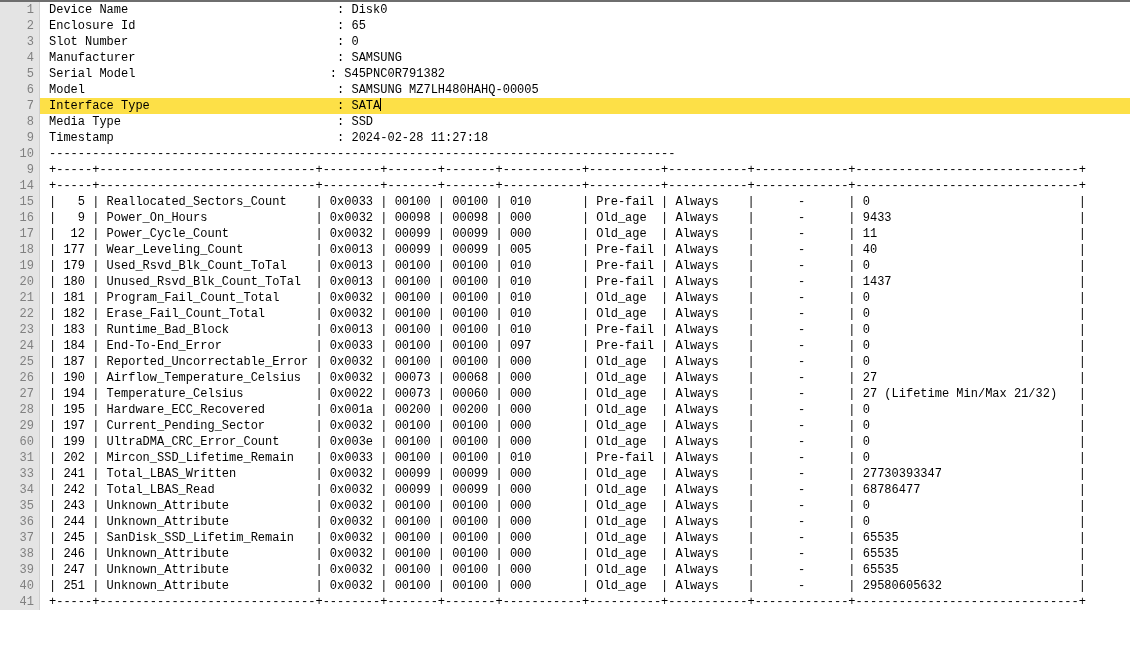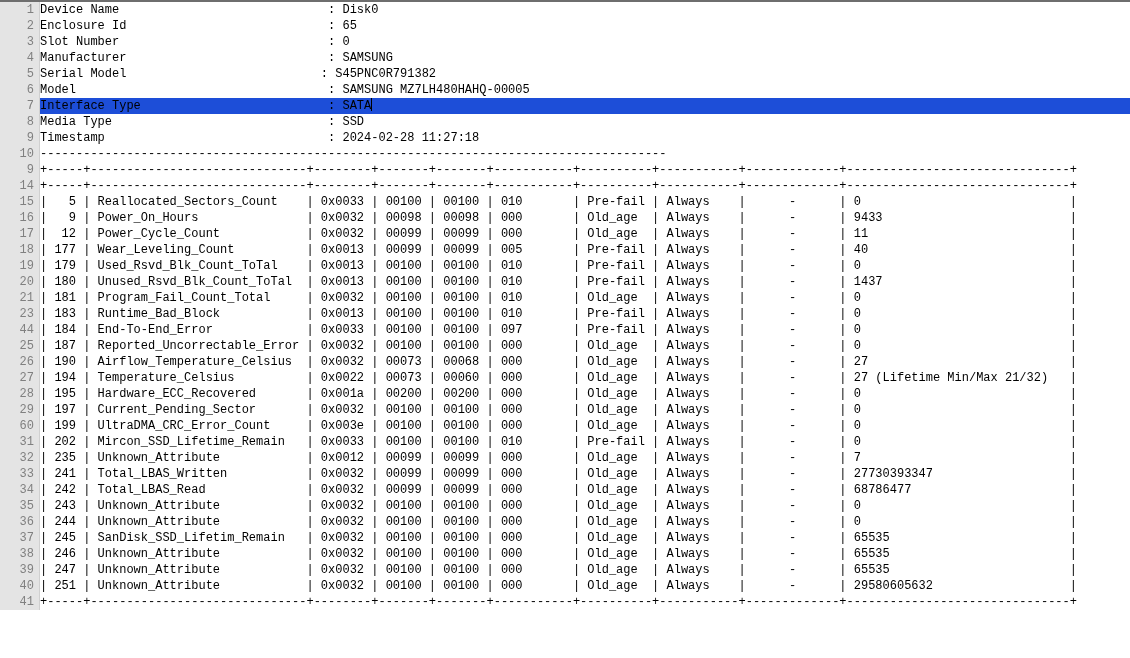--- a/index.html
+++ b/index.html
@@ -9,22 +9,22 @@
     font-size:12px;line-height:16px;color:#000000;
   }
   .topbar{height:2px;background:#6e6e6e;}
   .editor{width:1130px;height:656px;background:#ffffff;}
   .line{display:flex;height:16px;white-space:pre;}
   .ln{
     flex:0 0 34px;width:34px;padding-right:5px;text-align:right;
     background:#e4e4e4;color:#808080;border-right:1px solid #d0d0d0;
     user-select:none;
   }
-  .code{flex:1 1 auto;padding-left:0;white-space:pre;}
-  .line.current .code{background:#1d4ed8;}
+  .code{flex:1 1 auto;padding-left:9px;white-space:pre;}
+  .line.current .code{background:#fde047;}
   .caret{
     display:inline-block;width:1px;height:13px;background:#000;
     vertical-align:-2px;
   }
 </style>
 </head>
 <body>
 
 <div class="topbar"></div>
 <div class="editor">
@@ -40,30 +40,30 @@
     <div class="line"><span class="ln">10</span><span class="code">---------------------------------------------------------------------------------------</span></div>
     <div class="line"><span class="ln">9</span><span class="code">+-----+------------------------------+--------+-------+-------+-----------+----------+-----------+-------------+-------------------------------+</span></div>
     <div class="line"><span class="ln">14</span><span class="code">+-----+------------------------------+--------+-------+-------+-----------+----------+-----------+-------------+-------------------------------+</span></div>
     <div class="line"><span class="ln">15</span><span class="code">|   5 | Reallocated_Sectors_Count    | 0x0033 | 00100 | 00100 | 010       | Pre-fail | Always    |      -      | 0                             |</span></div>
     <div class="line"><span class="ln">16</span><span class="code">|   9 | Power_On_Hours               | 0x0032 | 00098 | 00098 | 000       | Old_age  | Always    |      -      | 9433                          |</span></div>
     <div class="line"><span class="ln">17</span><span class="code">|  12 | Power_Cycle_Count            | 0x0032 | 00099 | 00099 | 000       | Old_age  | Always    |      -      | 11                            |</span></div>
     <div class="line"><span class="ln">18</span><span class="code">| 177 | Wear_Leveling_Count          | 0x0013 | 00099 | 00099 | 005       | Pre-fail | Always    |      -      | 40                            |</span></div>
     <div class="line"><span class="ln">19</span><span class="code">| 179 | Used_Rsvd_Blk_Count_ToTal    | 0x0013 | 00100 | 00100 | 010       | Pre-fail | Always    |      -      | 0                             |</span></div>
     <div class="line"><span class="ln">20</span><span class="code">| 180 | Unused_Rsvd_Blk_Count_ToTal  | 0x0013 | 00100 | 00100 | 010       | Pre-fail | Always    |      -      | 1437                          |</span></div>
     <div class="line"><span class="ln">21</span><span class="code">| 181 | Program_Fail_Count_Total     | 0x0032 | 00100 | 00100 | 010       | Old_age  | Always    |      -      | 0                             |</span></div>
+    <div class="line"><span class="ln">22</span><span class="code">| 182 | Erase_Fail_Count_Total       | 0x0032 | 00100 | 00100 | 010       | Old_age  | Always    |      -      | 0                             |</span></div>
     <div class="line"><span class="ln">23</span><span class="code">| 183 | Runtime_Bad_Block            | 0x0013 | 00100 | 00100 | 010       | Pre-fail | Always    |      -      | 0                             |</span></div>
-    <div class="line"><span class="ln">44</span><span class="code">| 184 | End-To-End_Error             | 0x0033 | 00100 | 00100 | 097       | Pre-fail | Always    |      -      | 0                             |</span></div>
+    <div class="line"><span class="ln">24</span><span class="code">| 184 | End-To-End_Error             | 0x0033 | 00100 | 00100 | 097       | Pre-fail | Always    |      -      | 0                             |</span></div>
     <div class="line"><span class="ln">25</span><span class="code">| 187 | Reported_Uncorrectable_Error | 0x0032 | 00100 | 00100 | 000       | Old_age  | Always    |      -      | 0                             |</span></div>
     <div class="line"><span class="ln">26</span><span class="code">| 190 | Airflow_Temperature_Celsius  | 0x0032 | 00073 | 00068 | 000       | Old_age  | Always    |      -      | 27                            |</span></div>
     <div class="line"><span class="ln">27</span><span class="code">| 194 | Temperature_Celsius          | 0x0022 | 00073 | 00060 | 000       | Old_age  | Always    |      -      | 27 (Lifetime Min/Max 21/32)   |</span></div>
     <div class="line"><span class="ln">28</span><span class="code">| 195 | Hardware_ECC_Recovered       | 0x001a | 00200 | 00200 | 000       | Old_age  | Always    |      -      | 0                             |</span></div>
     <div class="line"><span class="ln">29</span><span class="code">| 197 | Current_Pending_Sector       | 0x0032 | 00100 | 00100 | 000       | Old_age  | Always    |      -      | 0                             |</span></div>
     <div class="line"><span class="ln">60</span><span class="code">| 199 | UltraDMA_CRC_Error_Count     | 0x003e | 00100 | 00100 | 000       | Old_age  | Always    |      -      | 0                             |</span></div>
     <div class="line"><span class="ln">31</span><span class="code">| 202 | Mircon_SSD_Lifetime_Remain   | 0x0033 | 00100 | 00100 | 010       | Pre-fail | Always    |      -      | 0                             |</span></div>
-    <div class="line"><span class="ln">32</span><span class="code">| 235 | Unknown_Attribute            | 0x0012 | 00099 | 00099 | 000       | Old_age  | Always    |      -      | 7                             |</span></div>
     <div class="line"><span class="ln">33</span><span class="code">| 241 | Total_LBAS_Written           | 0x0032 | 00099 | 00099 | 000       | Old_age  | Always    |      -      | 27730393347                   |</span></div>
     <div class="line"><span class="ln">34</span><span class="code">| 242 | Total_LBAS_Read              | 0x0032 | 00099 | 00099 | 000       | Old_age  | Always    |      -      | 68786477                      |</span></div>
     <div class="line"><span class="ln">35</span><span class="code">| 243 | Unknown_Attribute            | 0x0032 | 00100 | 00100 | 000       | Old_age  | Always    |      -      | 0                             |</span></div>
     <div class="line"><span class="ln">36</span><span class="code">| 244 | Unknown_Attribute            | 0x0032 | 00100 | 00100 | 000       | Old_age  | Always    |      -      | 0                             |</span></div>
     <div class="line"><span class="ln">37</span><span class="code">| 245 | SanDisk_SSD_Lifetim_Remain   | 0x0032 | 00100 | 00100 | 000       | Old_age  | Always    |      -      | 65535                         |</span></div>
     <div class="line"><span class="ln">38</span><span class="code">| 246 | Unknown_Attribute            | 0x0032 | 00100 | 00100 | 000       | Old_age  | Always    |      -      | 65535                         |</span></div>
     <div class="line"><span class="ln">39</span><span class="code">| 247 | Unknown_Attribute            | 0x0032 | 00100 | 00100 | 000       | Old_age  | Always    |      -      | 65535                         |</span></div>
     <div class="line"><span class="ln">40</span><span class="code">| 251 | Unknown_Attribute            | 0x0032 | 00100 | 00100 | 000       | Old_age  | Always    |      -      | 29580605632                   |</span></div>
     <div class="line"><span class="ln">41</span><span class="code">+-----+------------------------------+--------+-------+-------+-----------+----------+-----------+-------------+-------------------------------+</span></div>
   </div>

